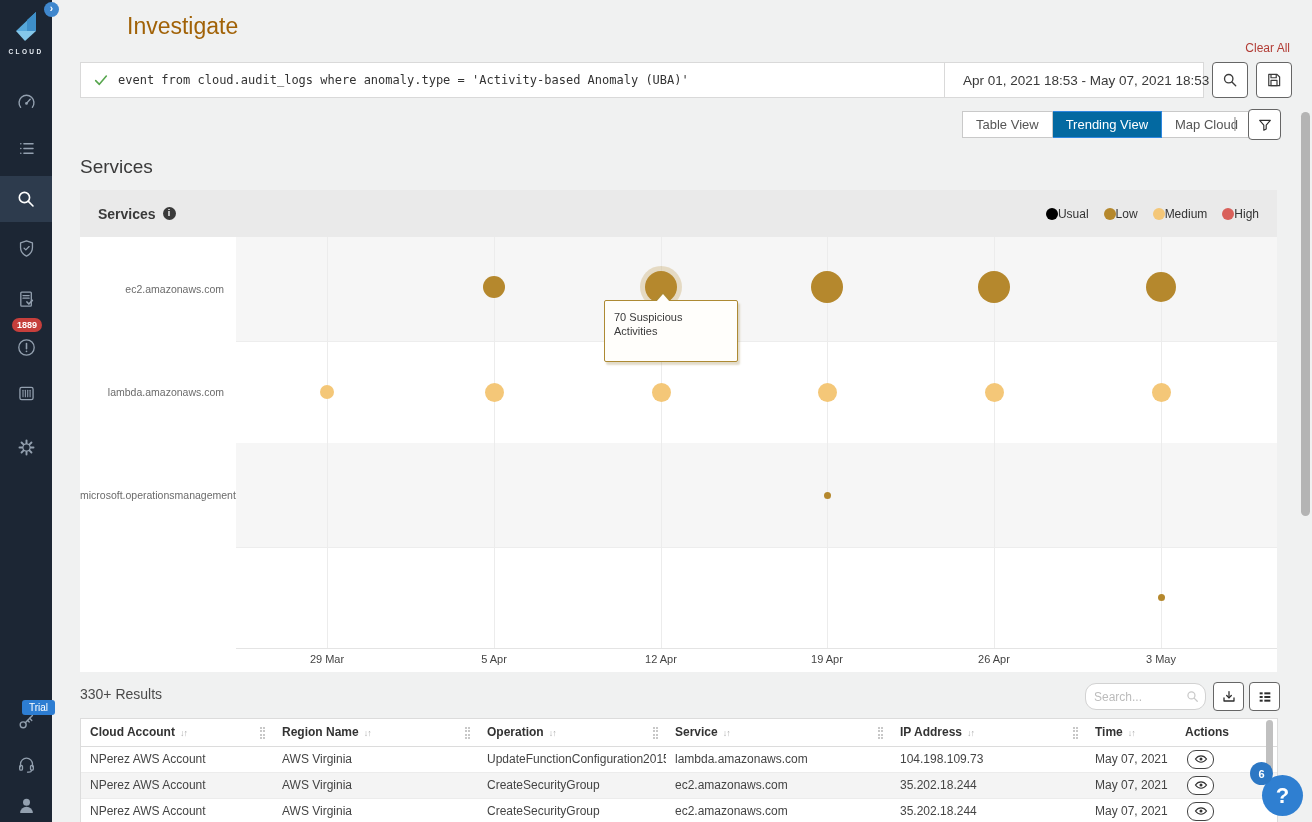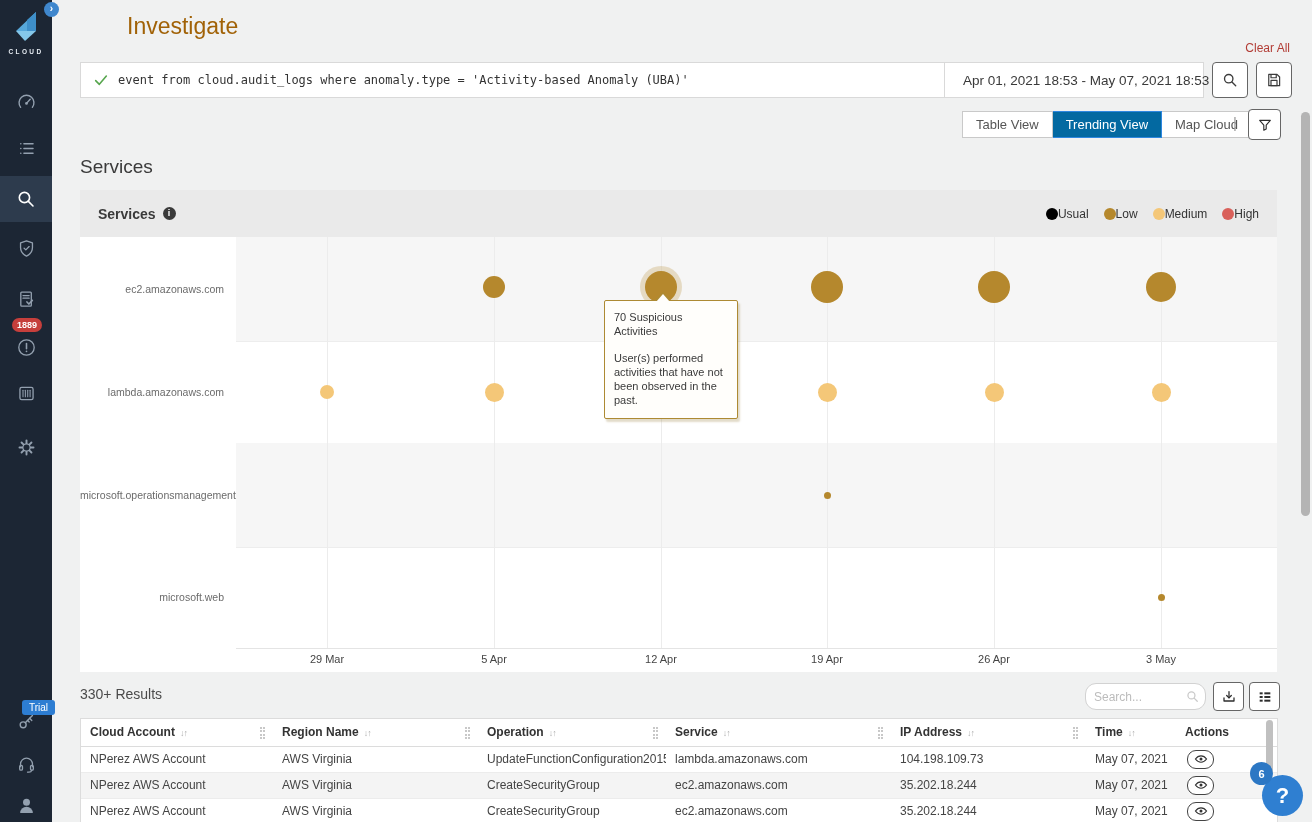--- a/index.html
+++ b/index.html
@@ -278,30 +278,28 @@
           </span>
           <span class="legend-item">
             <span class="legend-dot" style="background: rgb(217, 96, 90);"></span>
             <span class="legend-label">High</span>
           </span>
         </div>
     </div>
     <div class="plot">
       <div class="chart-tooltip">
         <div class="tt-title">70 Suspicious Activities</div>
-        <div class="tt-body">User(s) performed activities that have not been observed in the past.</div>
       </div>
     <div class="row-band band-gray" style="top: 47px; height: 104px;"></div>
         <div class="row-label" style="top: 47px; height: 104px; line-height: 104px;">ec2.amazonaws.com</div>
         <div class="row-band band-white" style="top: 151px; height: 102px;"></div>
         <div class="row-label" style="top: 151px; height: 102px; line-height: 102px;">lambda.amazonaws.com</div>
         <div class="row-band band-gray" style="top: 253px; height: 104px;"></div>
         <div class="row-label" style="top: 253px; height: 104px; line-height: 104px;">microsoft.operationsmanagement</div>
         <div class="row-band band-white" style="top: 357px; height: 101px;"></div>
-        <div class="row-label" style="top: 357px; height: 101px; line-height: 101px;">microsoft.web</div>
         <div class="band-line"></div>
         <div class="gridline" style="left: 247px;"></div>
         <div class="axis-label" style="left: 217px;">29 Mar</div>
         <div class="gridline" style="left: 414px;"></div>
         <div class="axis-label" style="left: 384px;">5 Apr</div>
         <div class="gridline" style="left: 581px;"></div>
         <div class="axis-label" style="left: 551px;">12 Apr</div>
         <div class="gridline" style="left: 747px;"></div>
         <div class="axis-label" style="left: 717px;">19 Apr</div>
         <div class="gridline" style="left: 914px;"></div>

